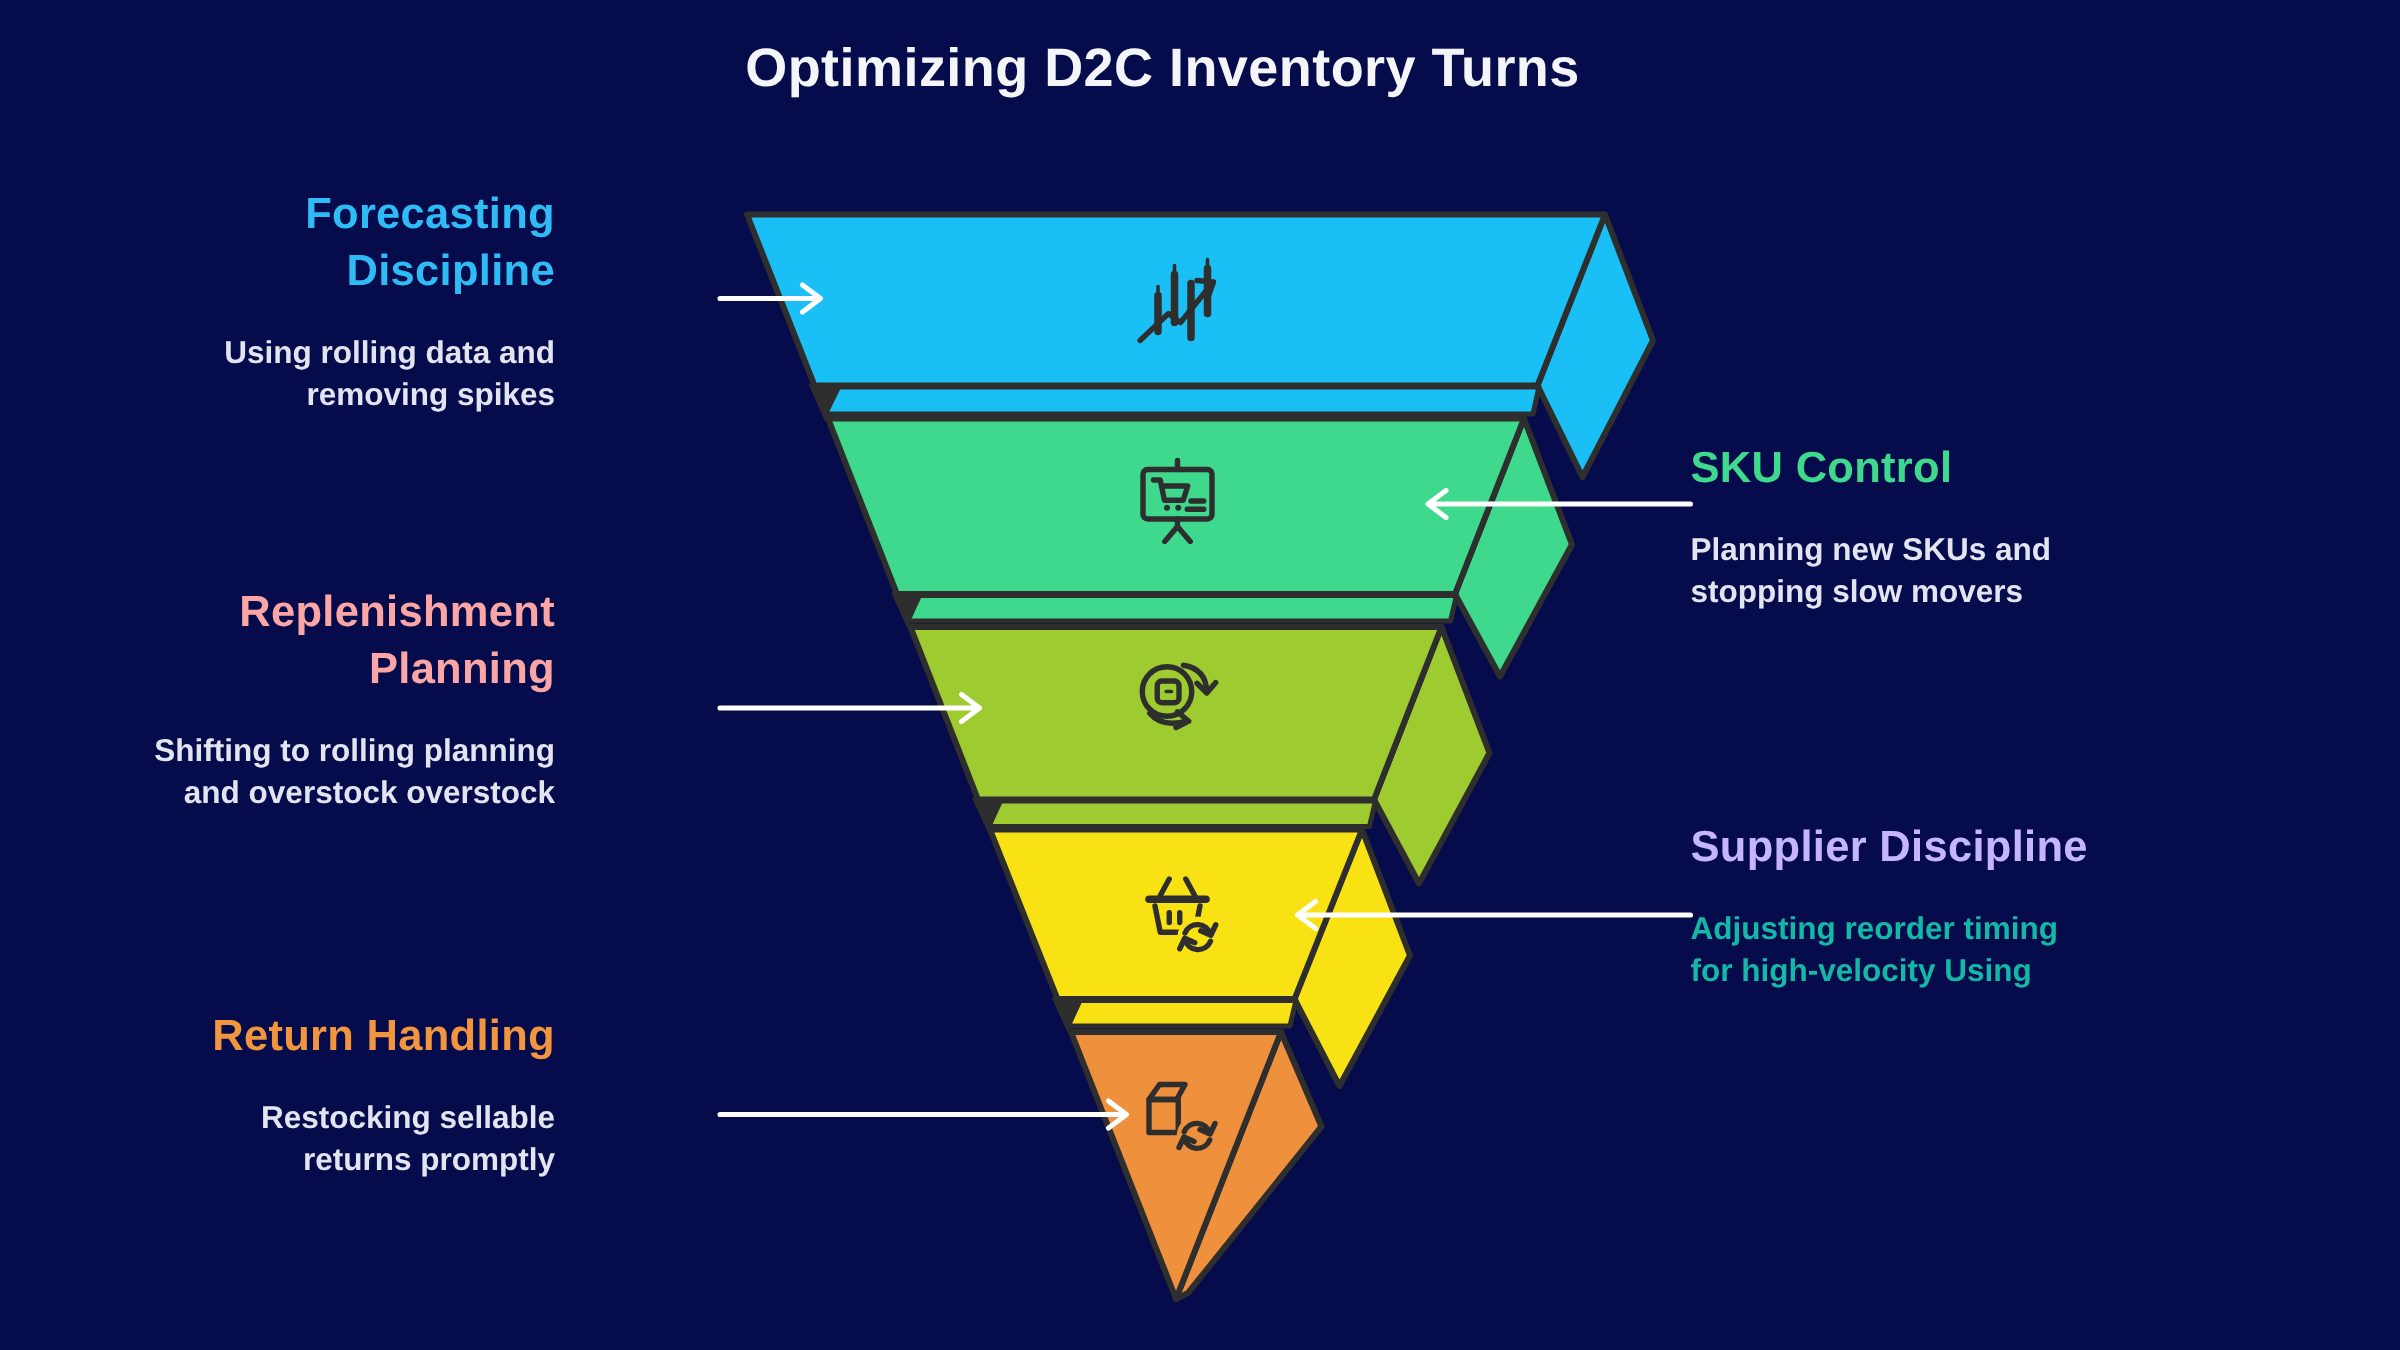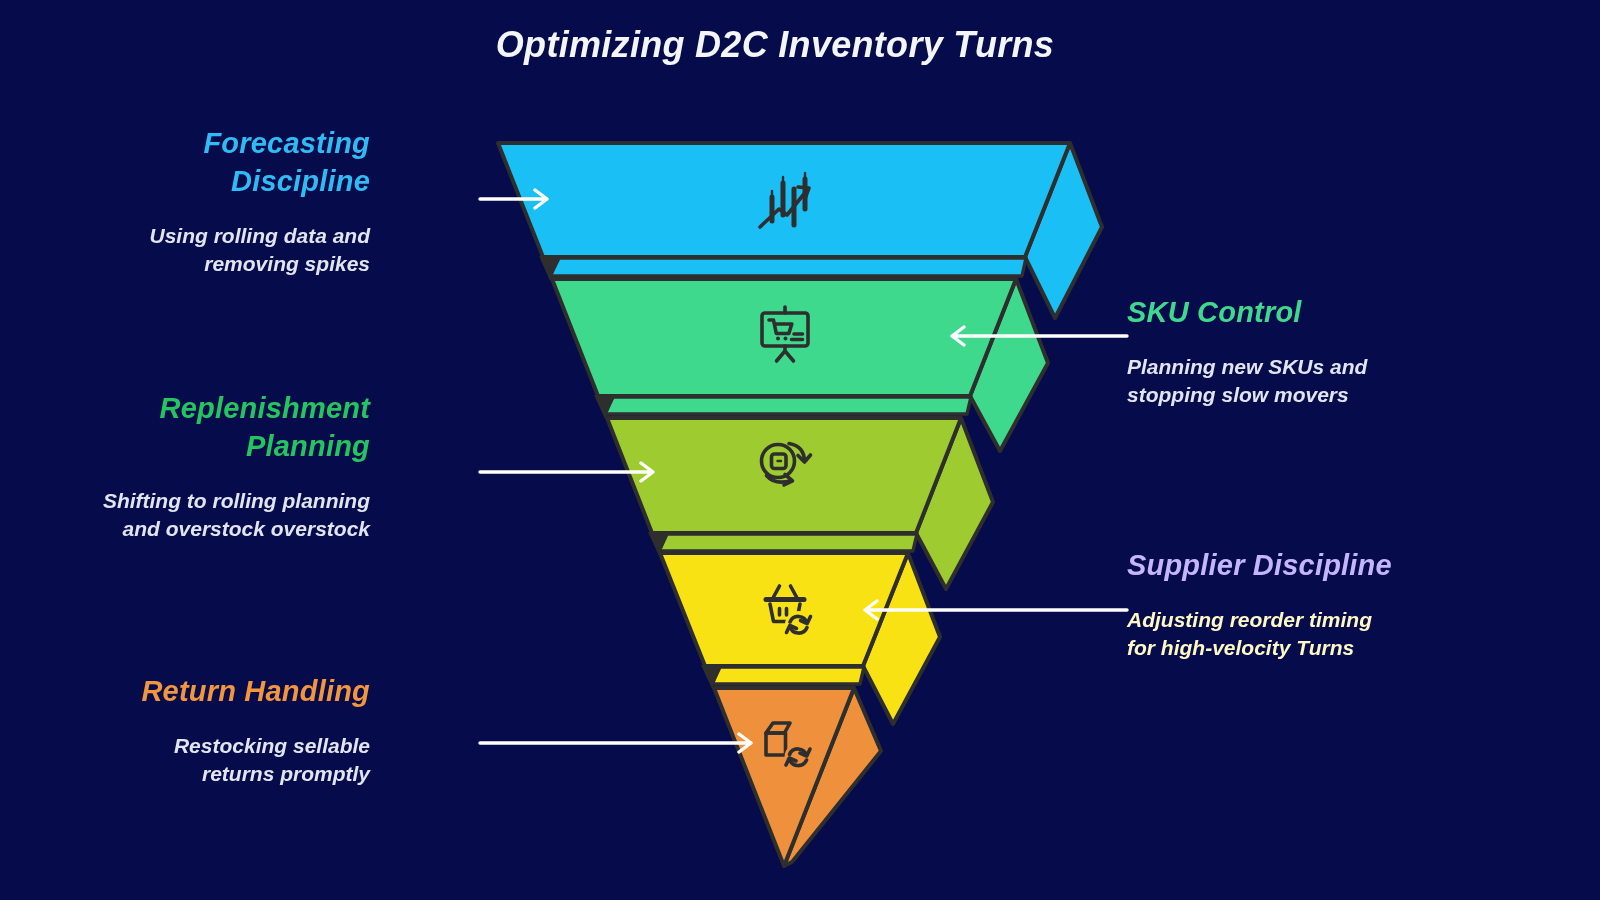--- a/index.html
+++ b/index.html
@@ -1,17 +1,17 @@
 <!DOCTYPE html>
 <html><head>
 <meta charset="utf-8">
 <style>
   html,body{margin:0;padding:0;background:#050b4b;}
   .canvas{position:relative;width:1550px;height:900px;overflow:hidden;
-          font-family:"Liberation Sans",sans-serif;background:#050b4b;font-style:italic;}
+          font-family:"Liberation Sans",sans-serif;background:#050b4b;}
   .page-title{position:absolute;top:24px;left:0;right:0;text-align:center;
           font-size:36px;font-weight:bold;color:#f4f5f8;letter-spacing:.3px;}
   .funnel-svg{position:absolute;inset:0;}
   .face{stroke:#2e2e2e;stroke-width:4;stroke-linejoin:round;}
   .sliver{stroke:#2e2e2e;stroke-width:3.4;stroke-linejoin:round;}
   .tail{fill:#2e2e2e;stroke:none;}
   .ic{fill:none;stroke:#2e2e2e;stroke-width:3.6;stroke-linecap:round;stroke-linejoin:round;}
   .icb{fill:none;stroke:#2e2e2e;stroke-width:5;stroke-linecap:round;}
   .icw{fill:none;stroke:#2e2e2e;stroke-width:2.4;stroke-linecap:round;}
   .icf{fill:#2e2e2e;stroke:none;}
@@ -137,38 +137,38 @@
       <span>SKU Control</span>
 
     </div>
     <div class="co-desc" style="color: rgb(226, 229, 240);">
       <span>Planning new SKUs and</span>
       <span>stopping slow movers</span>
     </div>
   </div>
 
   <div class="callout left" style="top:389px">
-    <div class="co-title" style="color: #22c55e;">
+    <div class="co-title" style="color: #fca5a5;">
       <span>Replenishment</span>
       <span>Planning</span>
     </div>
     <div class="co-desc" style="color: rgb(226, 229, 240);">
       <span>Shifting to rolling planning</span>
       <span>and overstock overstock</span>
     </div>
   </div>
 
   <div class="callout right" style="top:546px">
     <div class="co-title" style="color: #c4b5fd;">
       <span>Supplier Discipline</span>
 
     </div>
-    <div class="co-desc" style="color: #fef9c3;">
+    <div class="co-desc" style="color: #14b8a6;">
       <span>Adjusting reorder timing</span>
-      <span>for high-velocity Turns</span>
+      <span>for high-velocity Using</span>
     </div>
   </div>
 
   <div class="callout left" style="top:672px">
     <div class="co-title" style="color: rgb(241, 149, 62);">
       <span>Return Handling</span>
 
     </div>
     <div class="co-desc" style="color: rgb(226, 229, 240);">
       <span>Restocking sellable</span>

